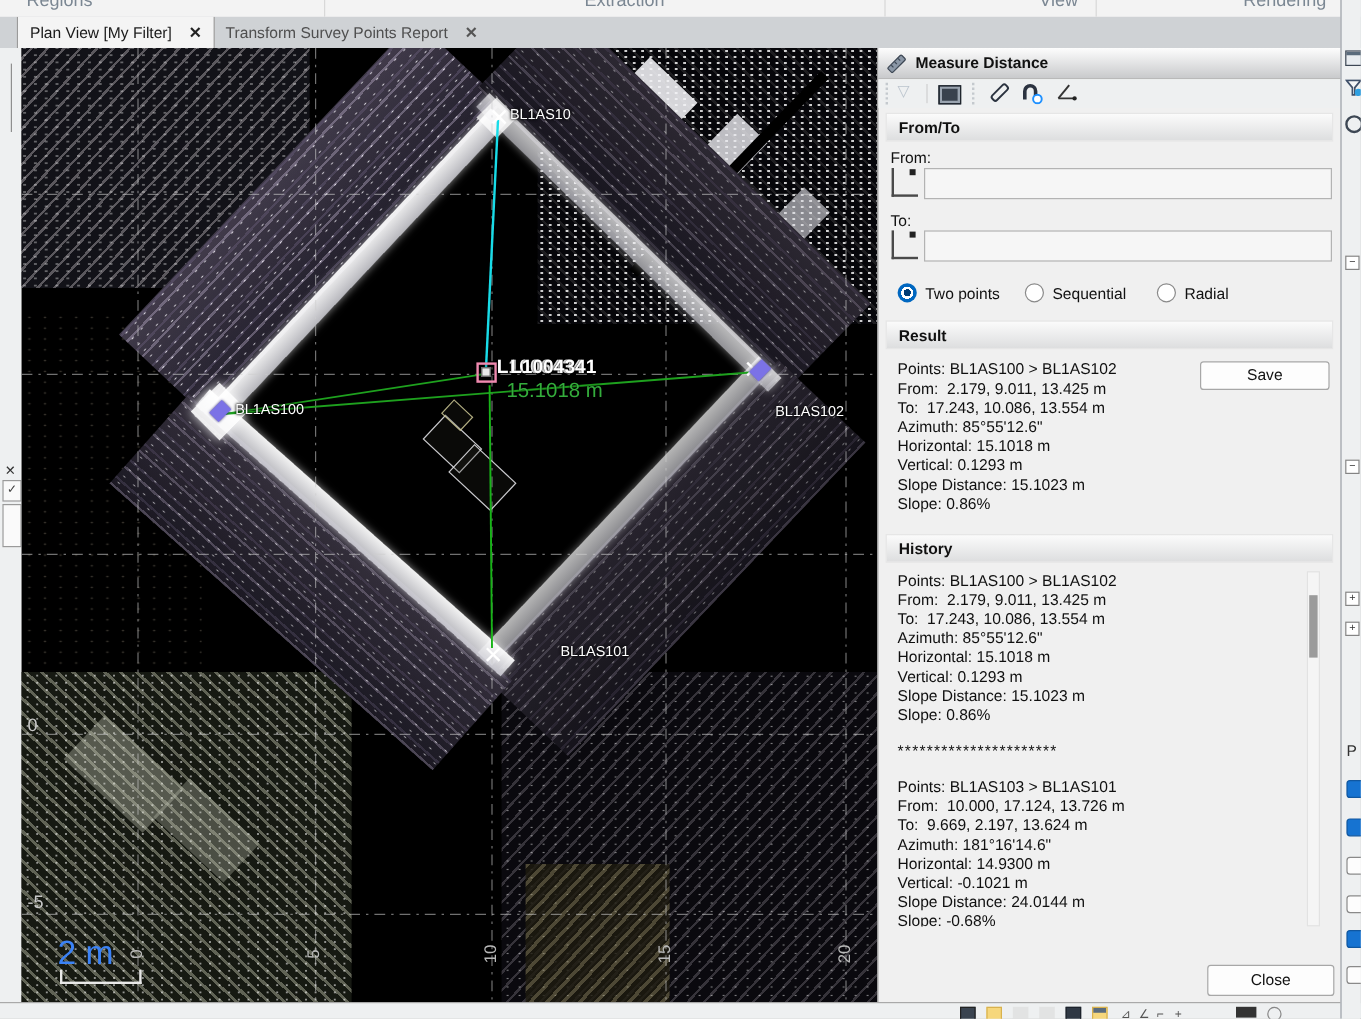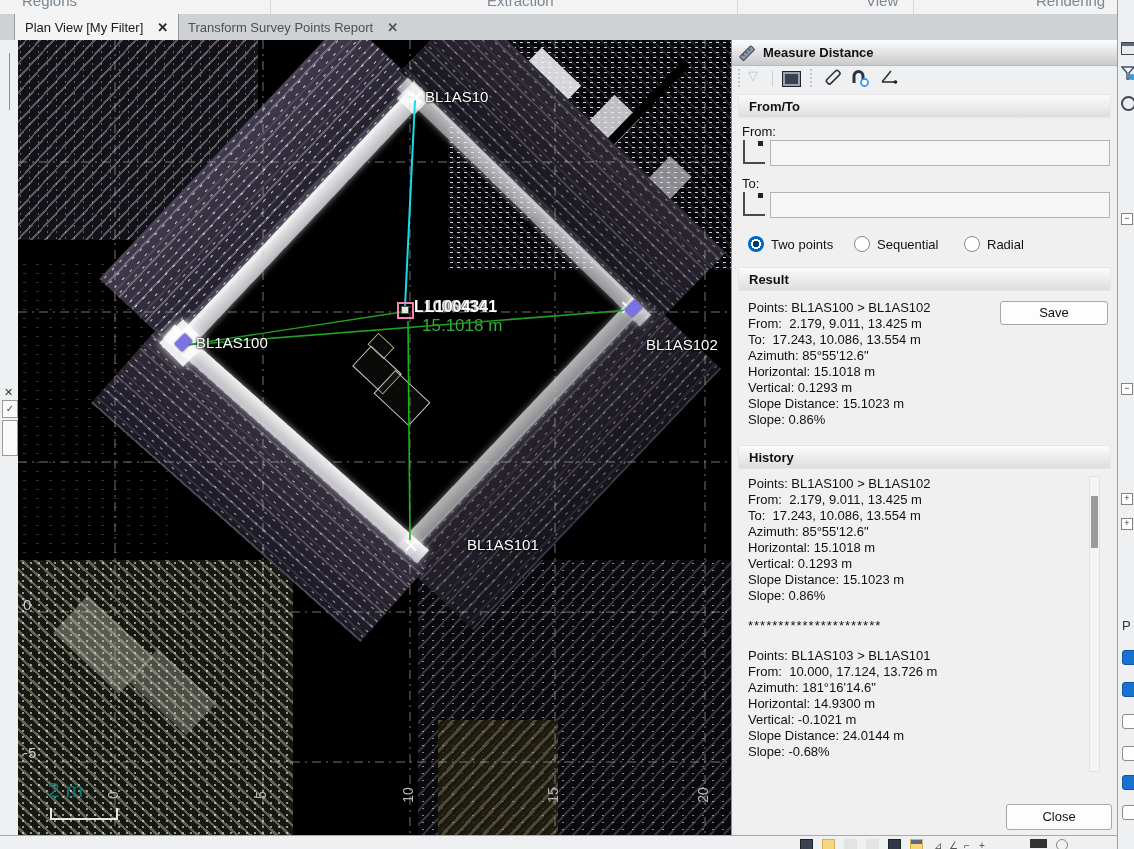--- a/index.html
+++ b/index.html
@@ -34,33 +34,33 @@
   .roof{background:
       radial-gradient(rgba(255,255,255,.45) 1px, transparent 1.3px),
       repeating-linear-gradient(0deg, rgba(150,140,160,.30) 0 2px, rgba(10,8,14,0) 2px 7px,
                                 rgba(70,63,82,.40) 7px 9px, rgba(5,5,8,0) 9px 18px),
       linear-gradient(#2a2630,#16141c);
       background-size:11px 7px, auto, auto;}
   .whiteband{background:linear-gradient(rgba(255,255,255,.95), rgba(215,215,222,.85));
              box-shadow:0 0 7px rgba(255,255,255,.55);}
   .cornerblock{position:absolute;}
   .furn{position:absolute;border:1px solid rgba(235,235,240,.85);background:rgba(40,38,30,.25);}
-  .pclabel{position:absolute;color:#fff;font-size:15px;white-space:nowrap;text-shadow:0 0 3px #000,0 0 2px #000;z-index:12;}
+  .pclabel{position:absolute;color:#fff;font-size:12px;white-space:nowrap;text-shadow:0 0 3px #000,0 0 2px #000;z-index:12;}
   .xmark{position:absolute;width:15px;height:15px;z-index:11;}
   .xmark::before,.xmark::after{content:"";position:absolute;left:7px;top:0;width:2px;height:15px;background:#fff;}
   .xmark::before{transform:rotate(45deg);} .xmark::after{transform:rotate(-45deg);}
   .diamond{position:absolute;width:11px;height:11px;background:#7b72e6;transform:rotate(45deg) scale(1,1.35);
            box-shadow:0 0 2px #2b2470;z-index:11;}
   #center-marker{position:absolute;width:13px;height:13px;border:2px solid #f08ab0;z-index:11;background:rgba(0,0,0,.2);}
   #center-marker::after{content:"";position:absolute;left:2px;top:2px;width:6px;height:6px;background:#e8e8e8;border:1px solid #555;}
   .overlap-label{position:absolute;color:#fff;font-size:16px;font-weight:bold;white-space:nowrap;text-shadow:0 0 2px #000;z-index:12;}
   #measure-text{position:absolute;color:#34ad3c;font-size:17px;white-space:nowrap;z-index:12;text-shadow:0 0 2px #000;}
   .ytick{position:absolute;color:#c9c9c9;font-size:15px;z-index:13;}
   .xtick{position:absolute;width:30px;height:14px;color:#b9b9b9;font-size:14px;text-align:center;transform:rotate(-90deg);z-index:13;}
-  #scale-label{position:absolute;left:30px;top:738px;color:#0f766e;font-size:21px;z-index:13;}
+  #scale-label{position:absolute;left:30px;top:738px;color:#3b82f6;font-size:28px;z-index:13;}
   #scale-bracket{position:absolute;left:32px;top:768px;width:64px;height:10px;border-left:2px solid #e9e9e9;
                  border-right:2px solid #e9e9e9;border-bottom:2px solid #e9e9e9;z-index:13;}
 
   
   #panel{left:731px;top:40px;width:386px;height:795px;background:#f0f0f0;border-left:1px solid #8f8f8f;
          border-bottom:1px solid #a9a9a9;z-index:30;font-size:13px;color:#111;}
   #panel-titlebar{left:0;top:0;width:466px;height:25px;background:linear-gradient(#fdfdfd,#c9cacc);
                   border-bottom:1px solid #b9b9b9;display:flex;align-items:center;}
   #panel-title{font-weight:bold;font-size:13px;margin-left:8px;}
   #panel-close{position:absolute;right:10px;top:4px;font-weight:bold;font-size:14px;color:#111;}
@@ -310,20 +310,21 @@
         <div class="mline">Azimuth: 85°55'12.6"</div>
         <div class="mline">Horizontal: 15.1018 m</div>
         <div class="mline">Vertical: 0.1293 m</div>
         <div class="mline">Slope Distance: 15.1023 m</div>
         <div class="mline">Slope: 0.86%</div>
       </div>
       <div class="mline hist-sep">**********************</div>
       <div class="hist-entry">
         <div class="mline">Points: BL1AS103 &gt; BL1AS101</div>
         <div class="mline">From:  10.000, 17.124, 13.726 m</div>
+        <div class="mline">To:  9.669, 2.197, 13.624 m</div>
         <div class="mline">Azimuth: 181°16'14.6"</div>
         <div class="mline">Horizontal: 14.9300 m</div>
         <div class="mline">Vertical: -0.1021 m</div>
         <div class="mline">Slope Distance: 24.0144 m</div>
         <div class="mline">Slope: -0.68%</div>
       </div>
     </div>
   <div id="history-scroll" class="abs">
     <div id="history-thumb"></div>
   </div>

